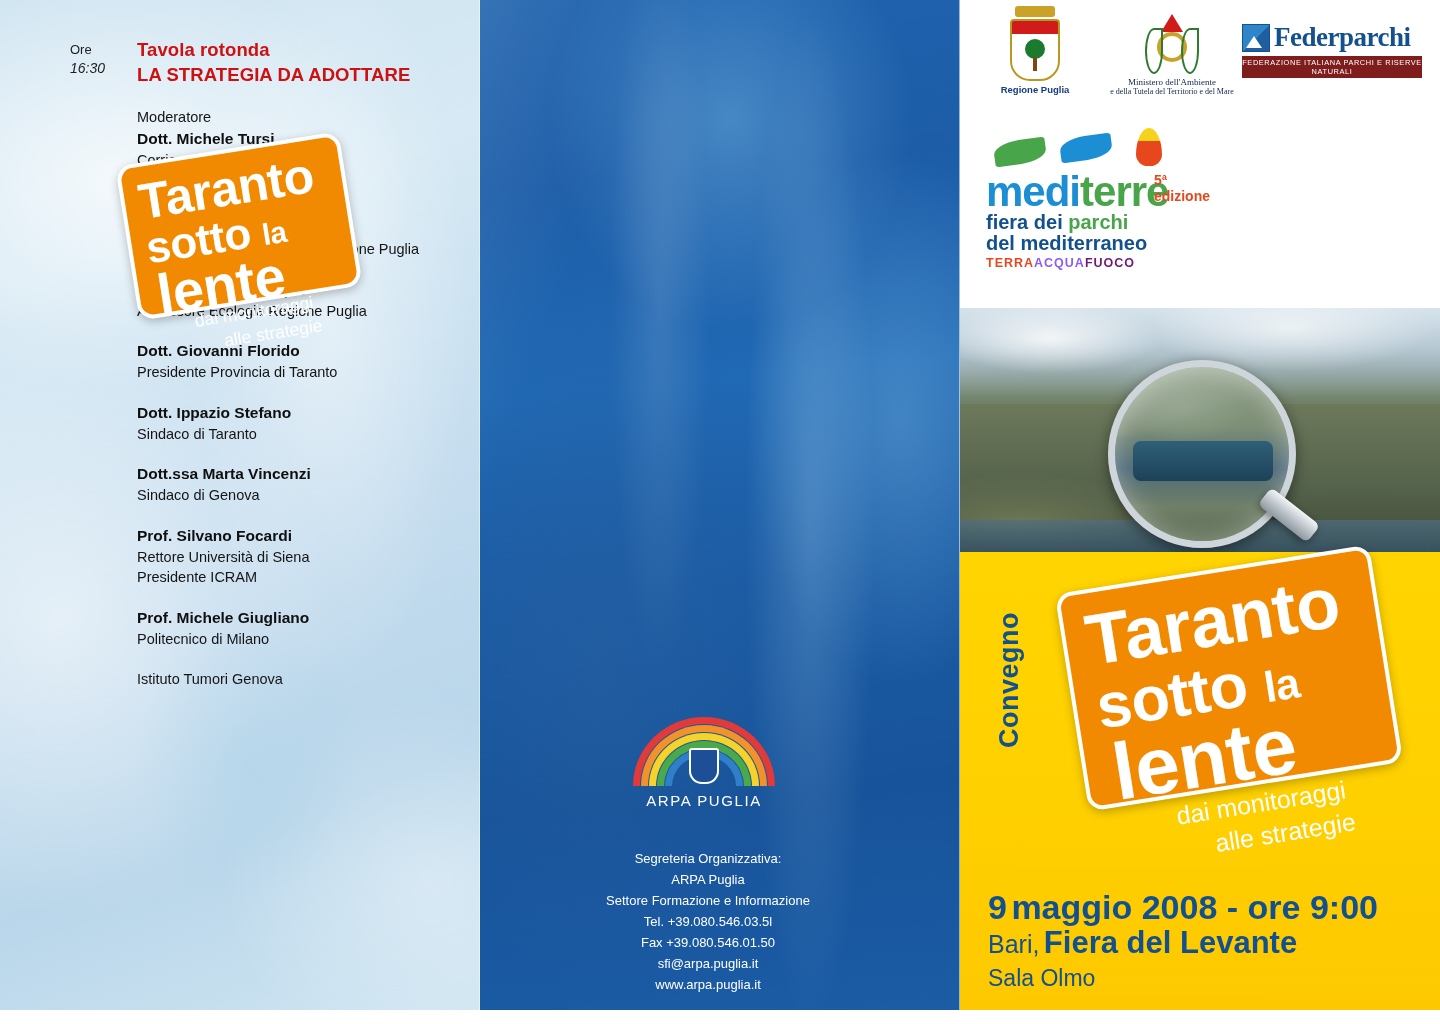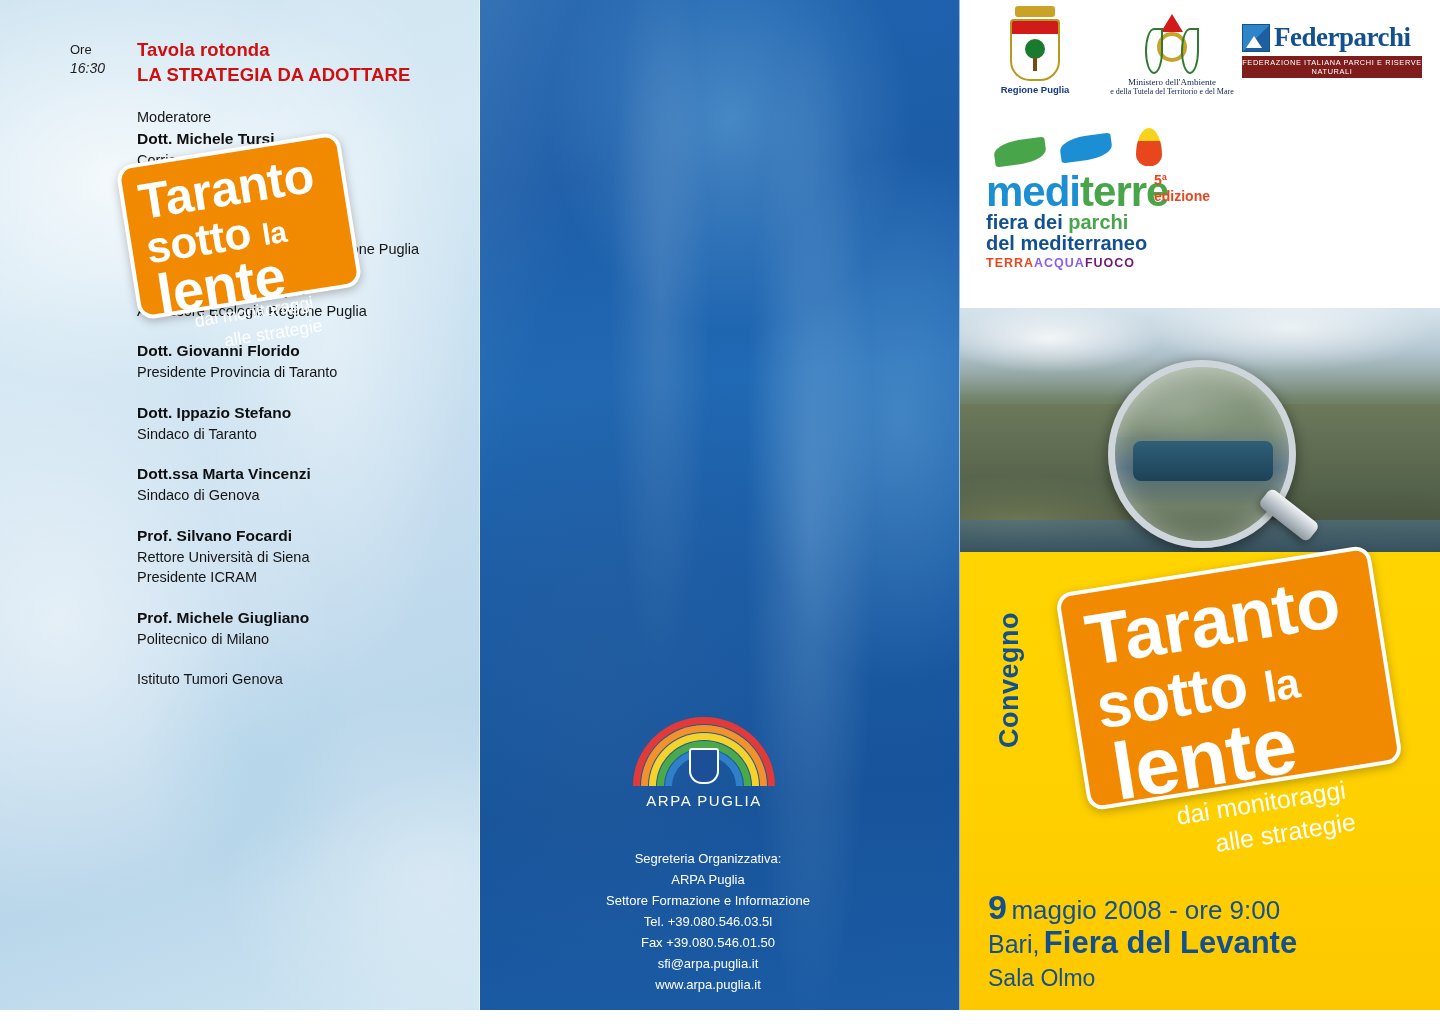--- a/index.html
+++ b/index.html
@@ -479,21 +479,22 @@
   .date-line {
     position: absolute;
     left: 988px; top: 888px;
     color: #13518e;
     white-space: nowrap;
   }
   .date-line .d {
     font-size: 34px; font-weight: bold;
   }
   .date-line .rest {
-    font-size: 26px;
+    font-size: 34px;
+    font-weight: bold;
   }
   .venue {
     position: absolute;
     left: 988px; top: 925px;
     color: #13518e;
     white-space: nowrap;
   }
   .venue .city { font-size: 25px; }
   .venue .fair { font-size: 31px; font-weight: bold; }
   .hall {

